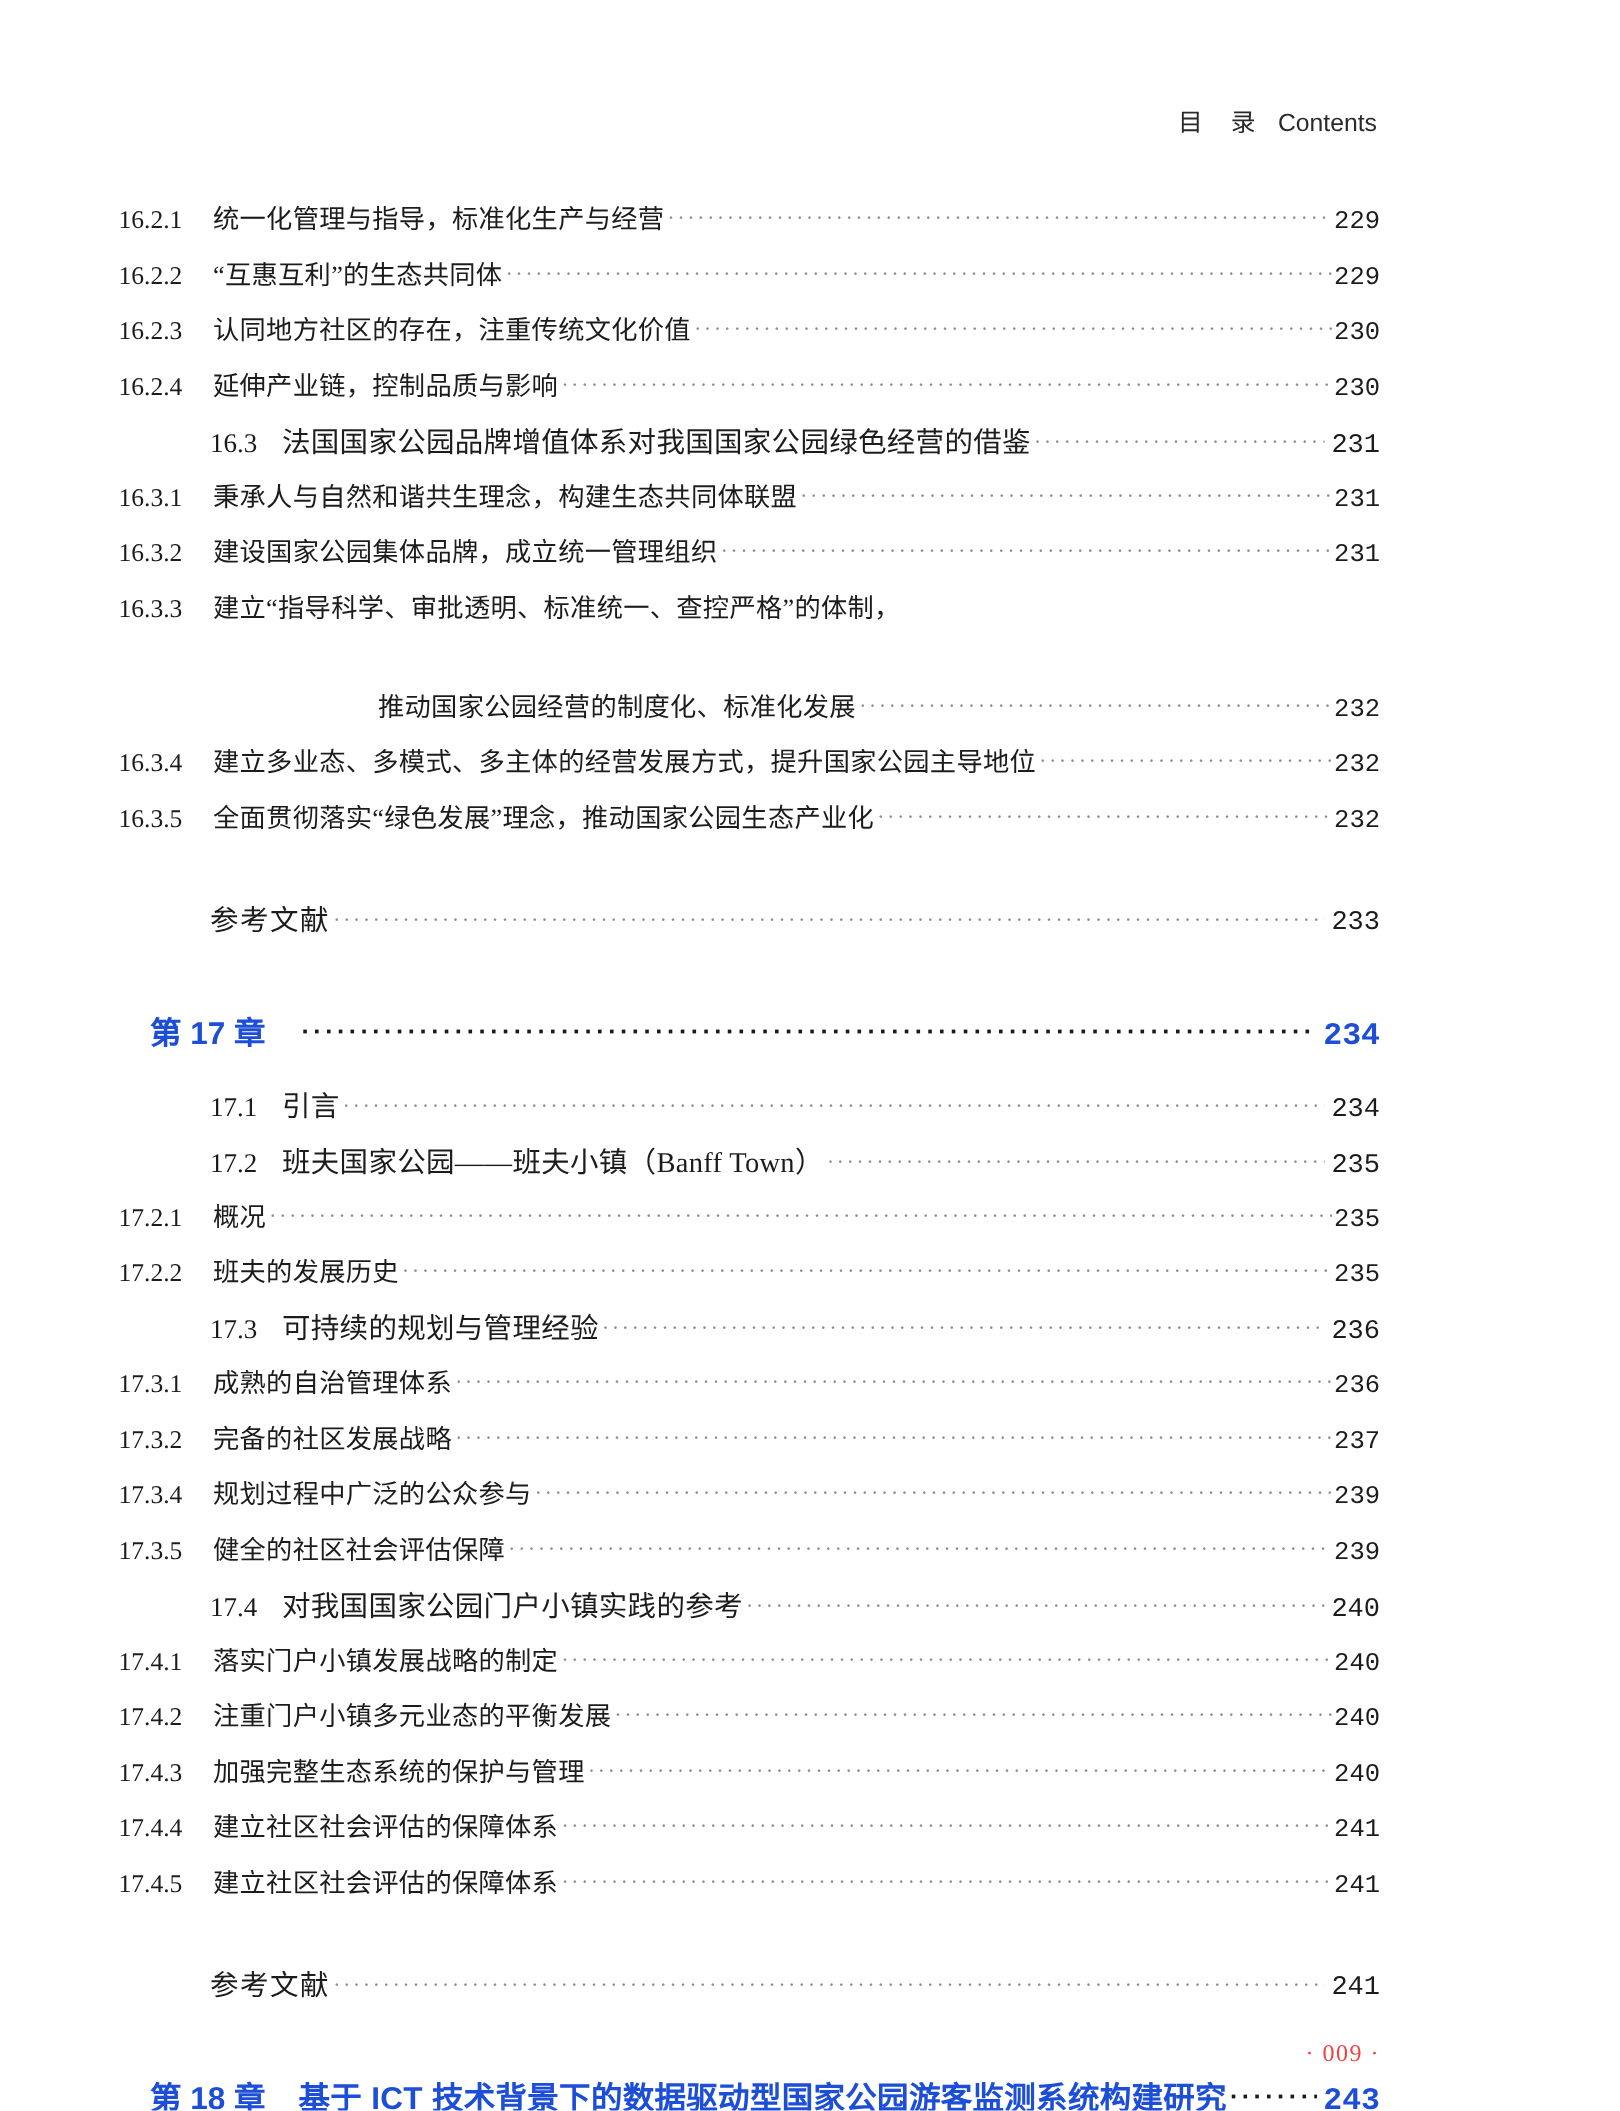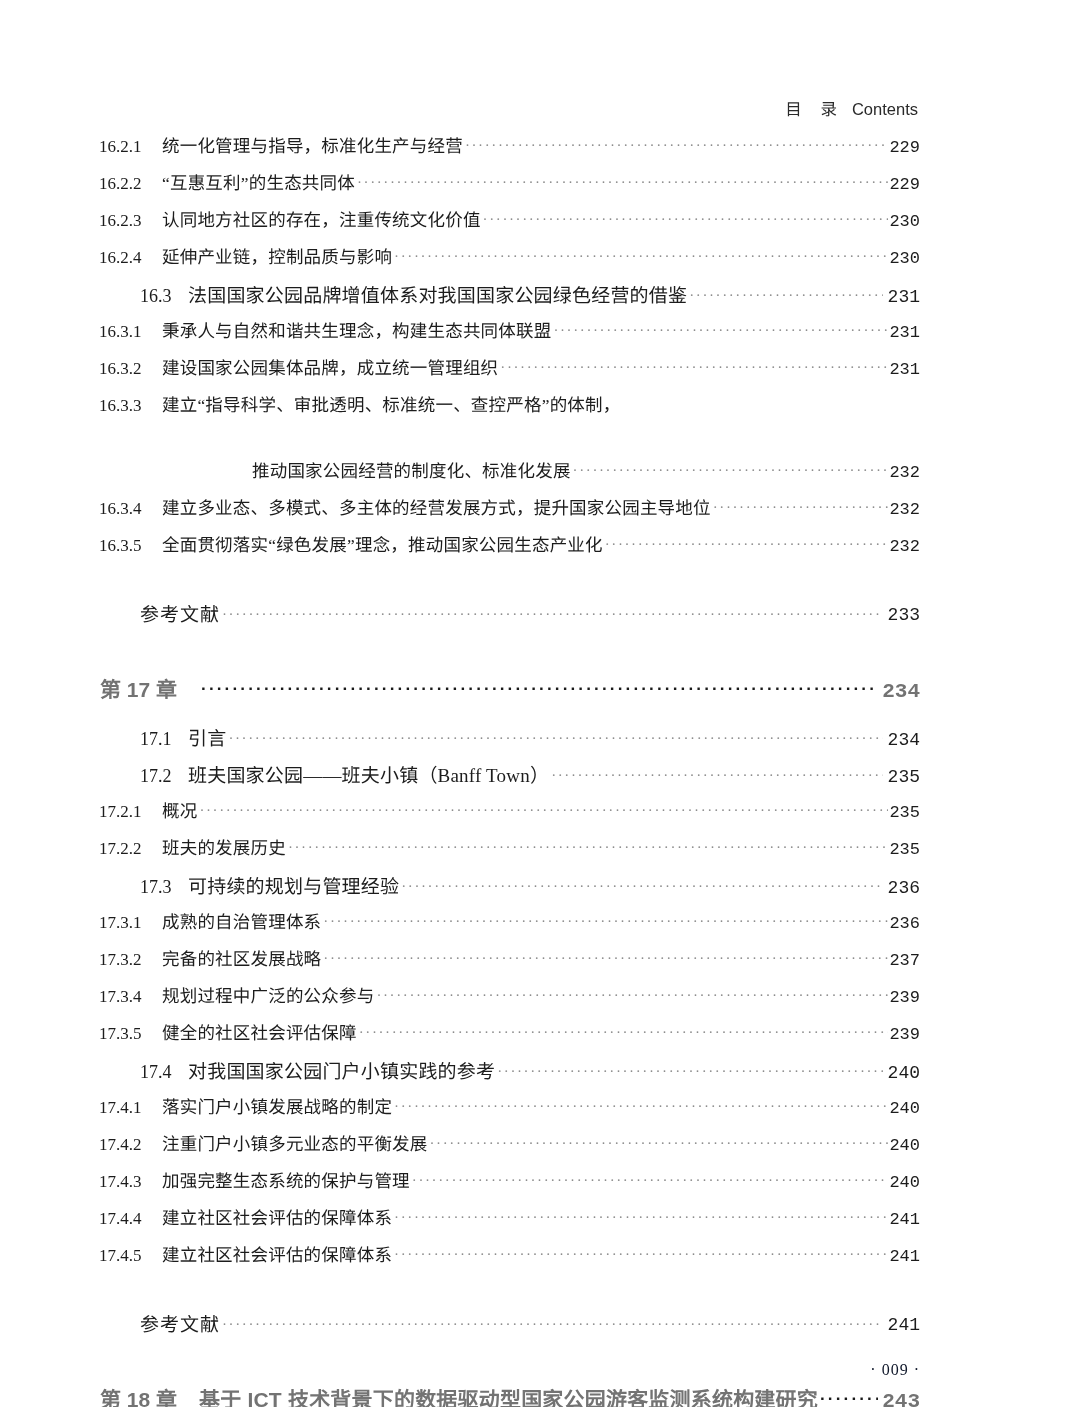--- a/index.html
+++ b/index.html
@@ -17,21 +17,21 @@
   }
 
   .page {
     position: absolute;
     inset: 0;
   }
 
   
   .running-head {
     position: absolute;
-    top: 96px;
+    top: 68px;
     right: 162px;
     font-family: "Liberation Sans", "DejaVu Sans", sans-serif;
     font-size: 16.5px;
     color: #2a2a2a;
     letter-spacing: 0.5px;
     white-space: nowrap;
   }
   .running-head .rh-cn {
     letter-spacing: 7px;
     margin-right: 8px;
@@ -105,21 +105,21 @@
   }
   .lvl2 .pageno {
     font-size: 18px;
   }
   .lvl2 .leader {
     margin-right: 5px;
   }
 
   
   .lvl3 {
-    padding-left: 99px;
+    padding-left: 79px;
     height: 37px;
   }
   .lvl3 .num {
     width: 63px;
     font-size: 17px;
   }
   .lvl3 .title {
     font-size: 17.5px;
     letter-spacing: 0.2px;
   }
@@ -150,21 +150,21 @@
     margin-right: 5px;
   }
 
   
   .chapter {
     padding-left: 100px;
     padding-right: 160px;
     height: 44px;
     font-family: "Liberation Sans", "DejaVu Sans", sans-serif;
     font-weight: bold;
-    color: #737373;
+    color: #1d4ed8;
   }
   .chapter .num {
     width: auto;
     font-family: "Liberation Sans", "DejaVu Sans", sans-serif;
     font-weight: bold;
     font-size: 21px;
     margin-right: 22px;
   }
   .chapter .title {
     font-size: 21px;
@@ -188,21 +188,21 @@
   .gap-before-chapter { height: 55px; }
   .gap-after-chapter  { height: 6px; }
   .gap-small          { height: 10px; }
 
   
   .footer {
     position: absolute;
     bottom: 28px;
     right: 160px;
     font-size: 16px;
-    color: #0f172a;
+    color: #ef4444;
     letter-spacing: 1px;
     white-space: nowrap;
     font-family: "Liberation Serif", "DejaVu Serif", serif;
   }
 </style>
 </head>
 <body>
 
 <div class="page">
 

